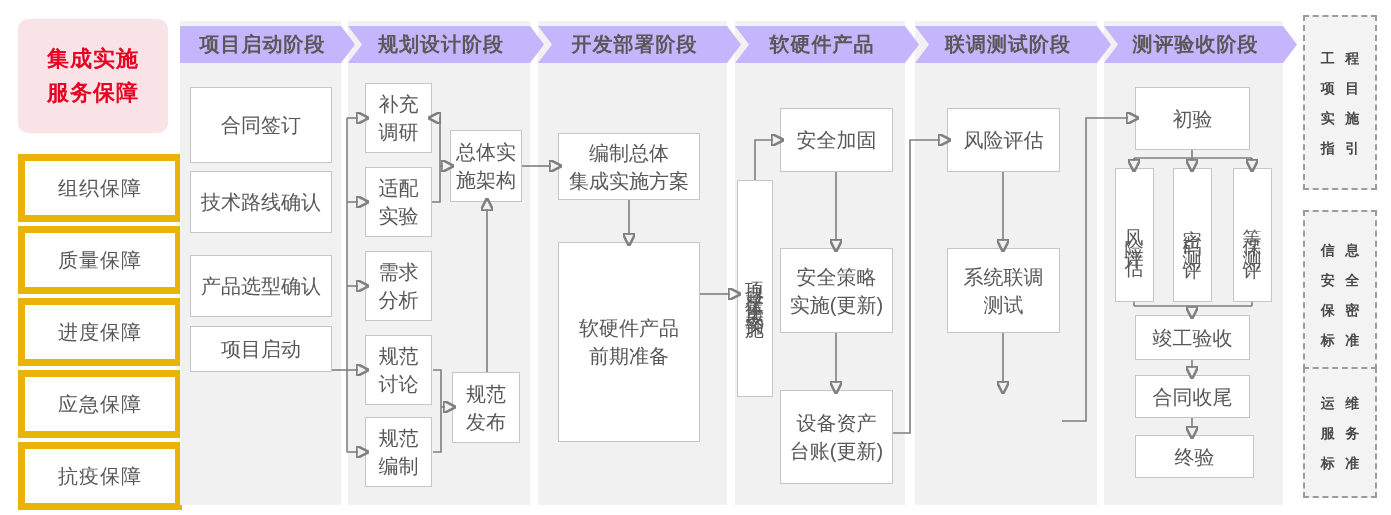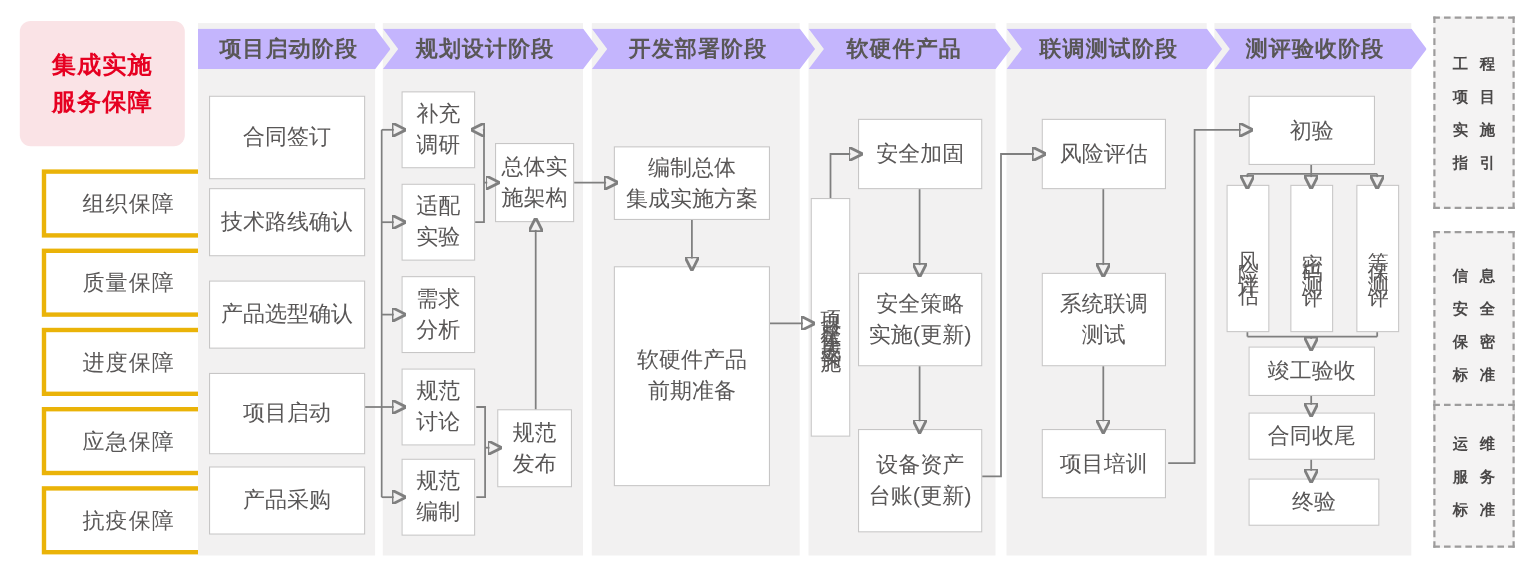--- a/index.html
+++ b/index.html
@@ -9,22 +9,22 @@
   }
   
   .side-title{
     position:absolute;left:18px;top:19px;width:150px;height:114px;
     background:#fae3e6;border-radius:10px;color:#e60021;font-weight:bold;
     font-size:22px;line-height:34px;display:flex;align-items:center;justify-content:center;
     white-space:pre-line;letter-spacing:1px;
   }
   .side-box{
     position:absolute;left:18px;width:150px;height:54px;background:#ffffff;
-    border:4px solid #eab308;color:#595757;font-size:20px;
-    display:flex;align-items:center;justify-content:center;text-align:center;letter-spacing:1px;margin-left:20px;
+    border:7px solid #eab308;color:#595757;font-size:20px;
+    display:flex;align-items:center;justify-content:center;text-align:center;letter-spacing:1px;
   }
   
   .panel{position:absolute;top:21px;height:484px;background:#f2f1f1;}
   .phase-header{
     position:absolute;top:26px;height:37px;background:#c4b5fd;color:#595757;
     font-weight:bold;font-size:20px;display:flex;align-items:center;justify-content:center;
     letter-spacing:1px;padding-right:10px;box-sizing:border-box;
   }
   .ph-first{clip-path:polygon(0 0,calc(100% - 14px) 0,100% 50%,calc(100% - 14px) 100%,0 100%);}
   .ph-mid{clip-path:polygon(0 0,calc(100% - 14px) 0,100% 50%,calc(100% - 14px) 100%,0 100%,14px 50%);}
@@ -74,22 +74,21 @@
   <div class="phase-header ph-first" style="left:180px;width:175px">项目启动阶段</div>
   <div class="phase-header ph-mid" style="left:348px;width:196px">规划设计阶段</div>
   <div class="phase-header ph-mid" style="left:538px;width:203px">开发部署阶段</div>
   <div class="phase-header ph-mid" style="left:735px;width:184px">软硬件产品</div>
   <div class="phase-header ph-mid" style="left:915px;width:196px">联调测试阶段</div>
   <div class="phase-header ph-mid" style="left:1104px;width:193px">测评验收阶段</div>
 
   <div class="box" style="left:190px;top:87px;width:142px;height:76px">合同签订</div>
   <div class="box" style="left:190px;top:171px;width:142px;height:62px">技术路线确认</div>
   <div class="box" style="left:190px;top:255px;width:142px;height:62px">产品选型确认</div>
-  <div class="box" style="left:190px;top:339px;width:142px;height:74px">项目启动</div>
-  <div class="box" style="left:190px;top:424px;width:142px;height:62px">产品采购</div>
+  <div class="box" style="left:190px;top:326px;width:142px;height:46px">项目启动</div>
 
   <div class="box" style="left:365px;top:83px;width:67px;height:70px">补充
 调研</div>
   <div class="box" style="left:365px;top:167px;width:67px;height:70px">适配
 实验</div>
   <div class="box" style="left:365px;top:251px;width:67px;height:70px">需求
 分析</div>
   <div class="box" style="left:365px;top:335px;width:67px;height:70px">规范
 讨论</div>
   <div class="box" style="left:365px;top:417px;width:67px;height:70px">规范
@@ -107,21 +106,20 @@
   <div class="box vbox" style="left:737px;top:180px;width:36px;height:217px">项目整体集成实施</div>
   <div class="box" style="left:780px;top:108px;width:113px;height:64px">安全加固</div>
   <div class="box" style="left:780px;top:248px;width:113px;height:85px">安全策略
 实施(更新)</div>
   <div class="box" style="left:780px;top:390px;width:113px;height:94px">设备资产
 台账(更新)</div>
 
   <div class="box" style="left:947px;top:108px;width:113px;height:64px">风险评估</div>
   <div class="box" style="left:947px;top:248px;width:113px;height:85px">系统联调
 测试</div>
-  <div class="box" style="left:947px;top:390px;width:113px;height:63px">项目培训</div>
 
   <div class="box" style="left:1135px;top:87px;width:115px;height:63px">初验</div>
   <div class="box vbox vbox4" style="left:1115px;top:168px;width:39px;height:134px">风险评估</div>
   <div class="box vbox vbox4" style="left:1173px;top:168px;width:39px;height:134px">密码测评</div>
   <div class="box vbox vbox4" style="left:1233px;top:168px;width:39px;height:134px">等保测评</div>
   <div class="box" style="left:1135px;top:315px;width:115px;height:45px">竣工验收</div>
   <div class="box" style="left:1135px;top:375px;width:115px;height:43px">合同收尾</div>
   <div class="box" style="left:1135px;top:435px;width:119px;height:43px">终验</div>
 
   <div class="std-box" style="top:15px;height:175px">

